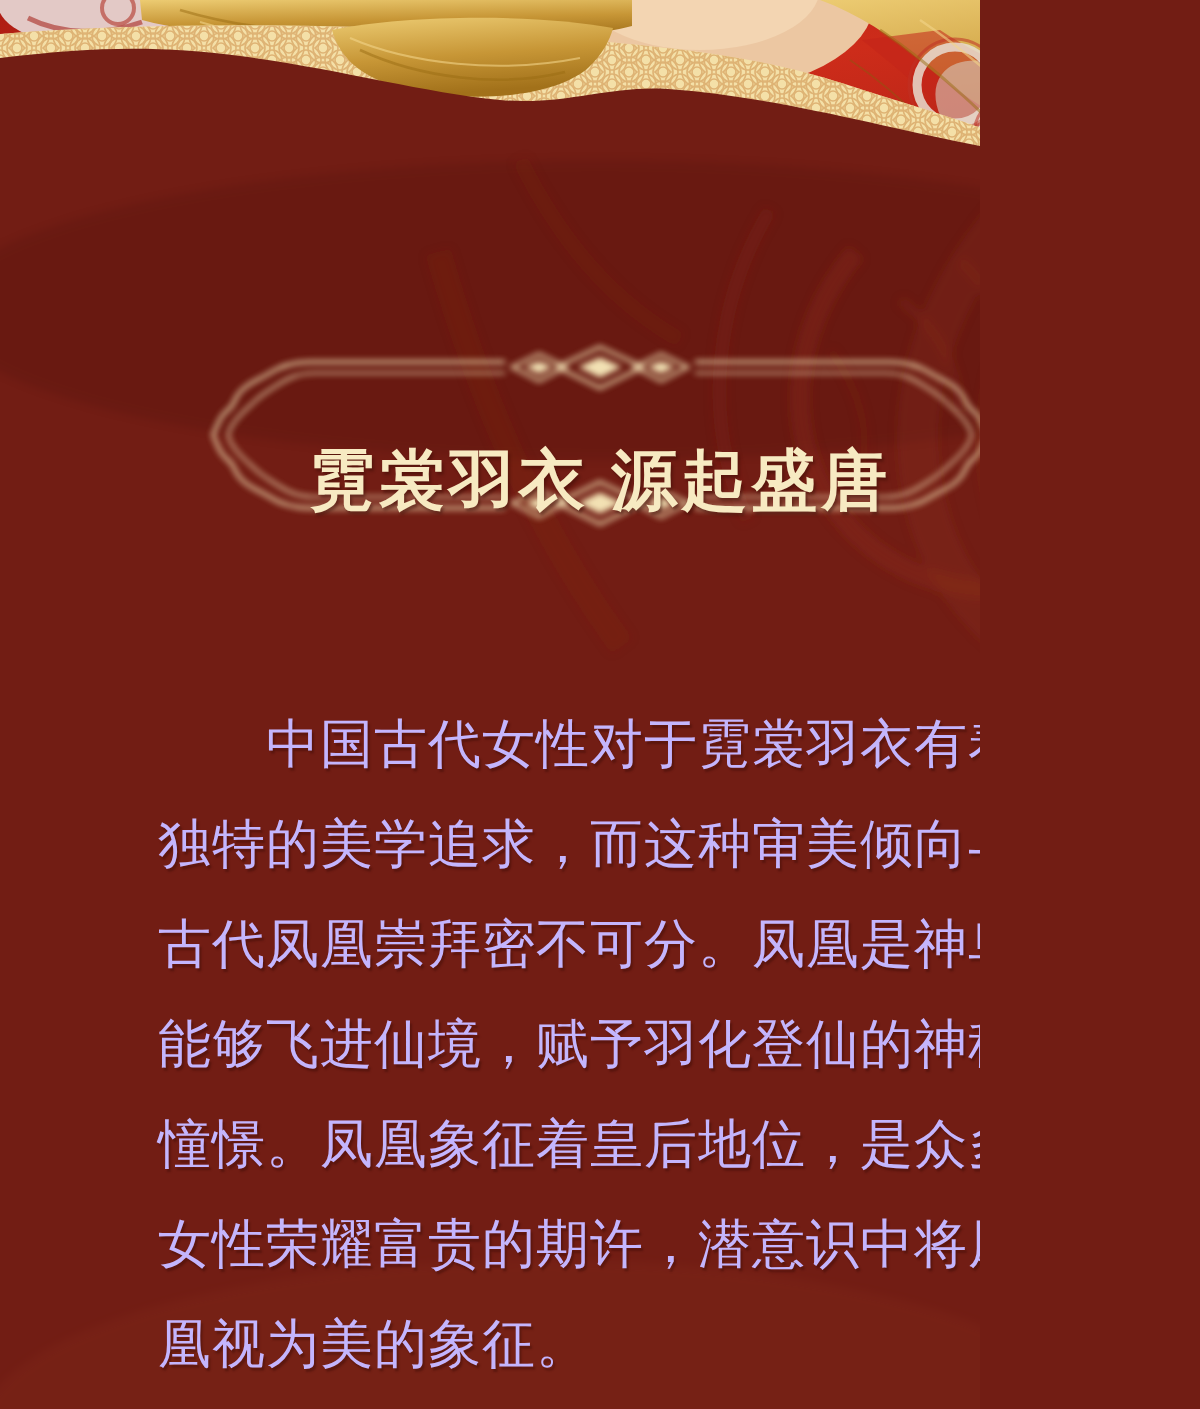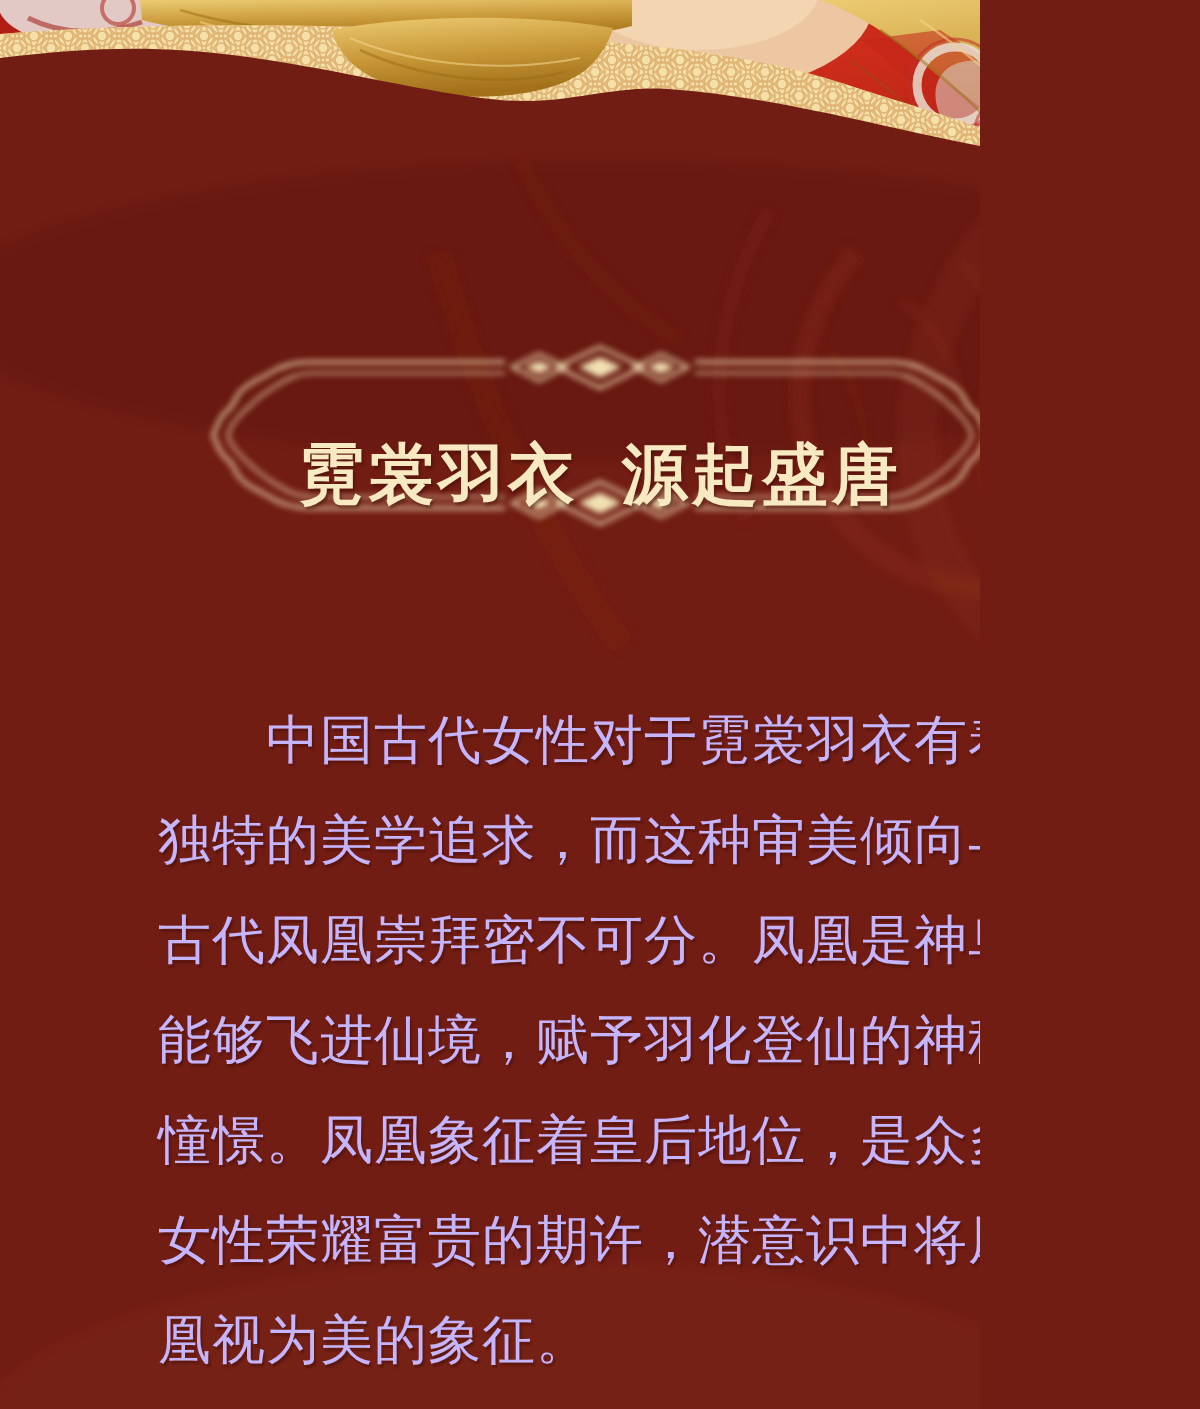--- a/index.html
+++ b/index.html
@@ -1,17 +1,17 @@
 <!DOCTYPE html>
 <html><head>
 <meta charset="utf-8">
 <style>
   html,body{margin:0;padding:0;background:#721d14;}
   .page{position:relative;width:980px;height:1409px;background:#721d14;overflow:hidden;
-        font-family:Liberation Mono, monospace;}
+        font-family:Liberation Sans, sans-serif;}
   .deco{position:absolute;left:0;top:0;width:1200px;height:1409px;display:block;}
   .title{position:absolute;left:0;top:381px;width:1200px;height:110px;line-height:110px;
          text-align:center;font-weight:700;font-size:66px;color:#f7eac2;letter-spacing:4px;
          text-shadow:2px 3px 3px rgba(55,10,5,.45);white-space:nowrap;}
   .article{position:absolute;left:158px;top:641px;width:980px;
            font-size:53px;line-height:100px;letter-spacing:1px;color:#c4b5fd;
            white-space:pre-line;text-shadow:2px 3px 2px rgba(55,10,5,.40);}
 </style>
 </head>
 <body>

